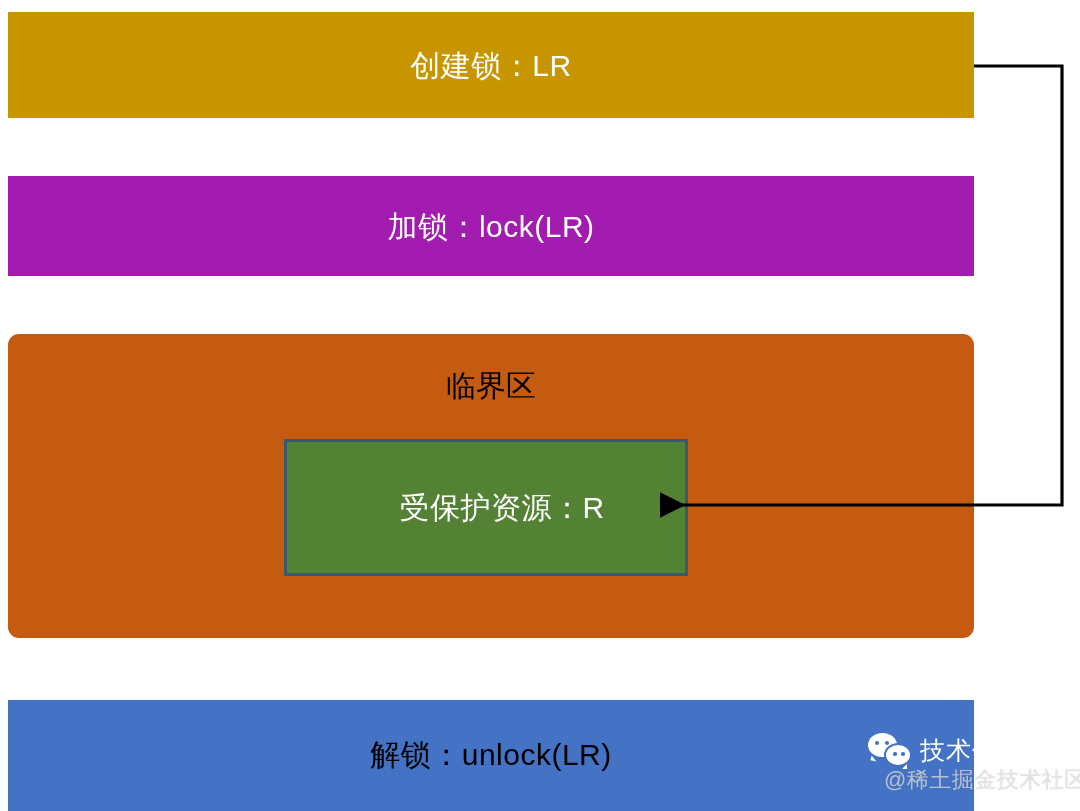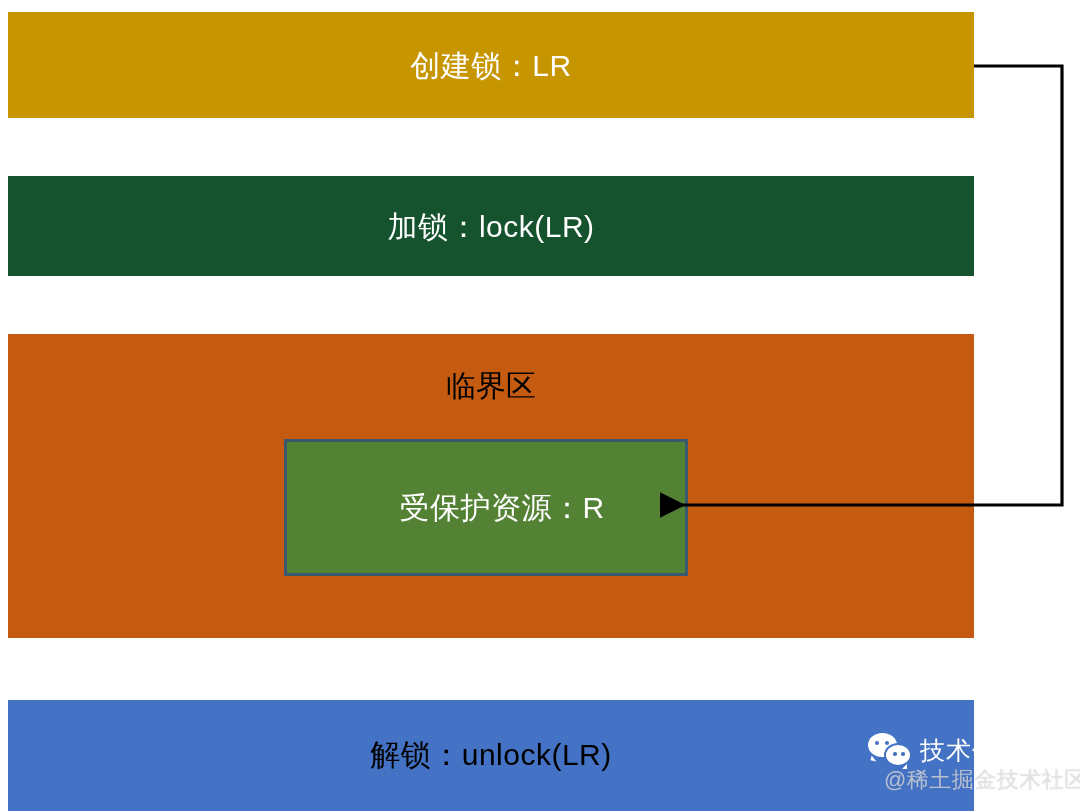--- a/index.html
+++ b/index.html
@@ -47,32 +47,33 @@
     background: #c79500;
   }
   #block-create-lock .block-label { color: #ffffff; }
 
   
   #block-lock {
     left: 8px;
     top: 176px;
     width: 966px;
     height: 100px;
-    background: #14532d;
+    background: #a21caf;
   }
   #block-lock .block-label { color: #ffffff; }
 
   
   #block-critical-section {
     left: 8px;
     top: 334px;
     width: 966px;
     height: 304px;
     background: #c55a11;
     display: block;
+    border-radius: 11px;
   }
   #critical-section-title {
     position: absolute;
     left: 0;
     top: 32px;
     width: 100%;
     text-align: center;
     color: #000000;
     font-size: 30px;
     white-space: nowrap;

